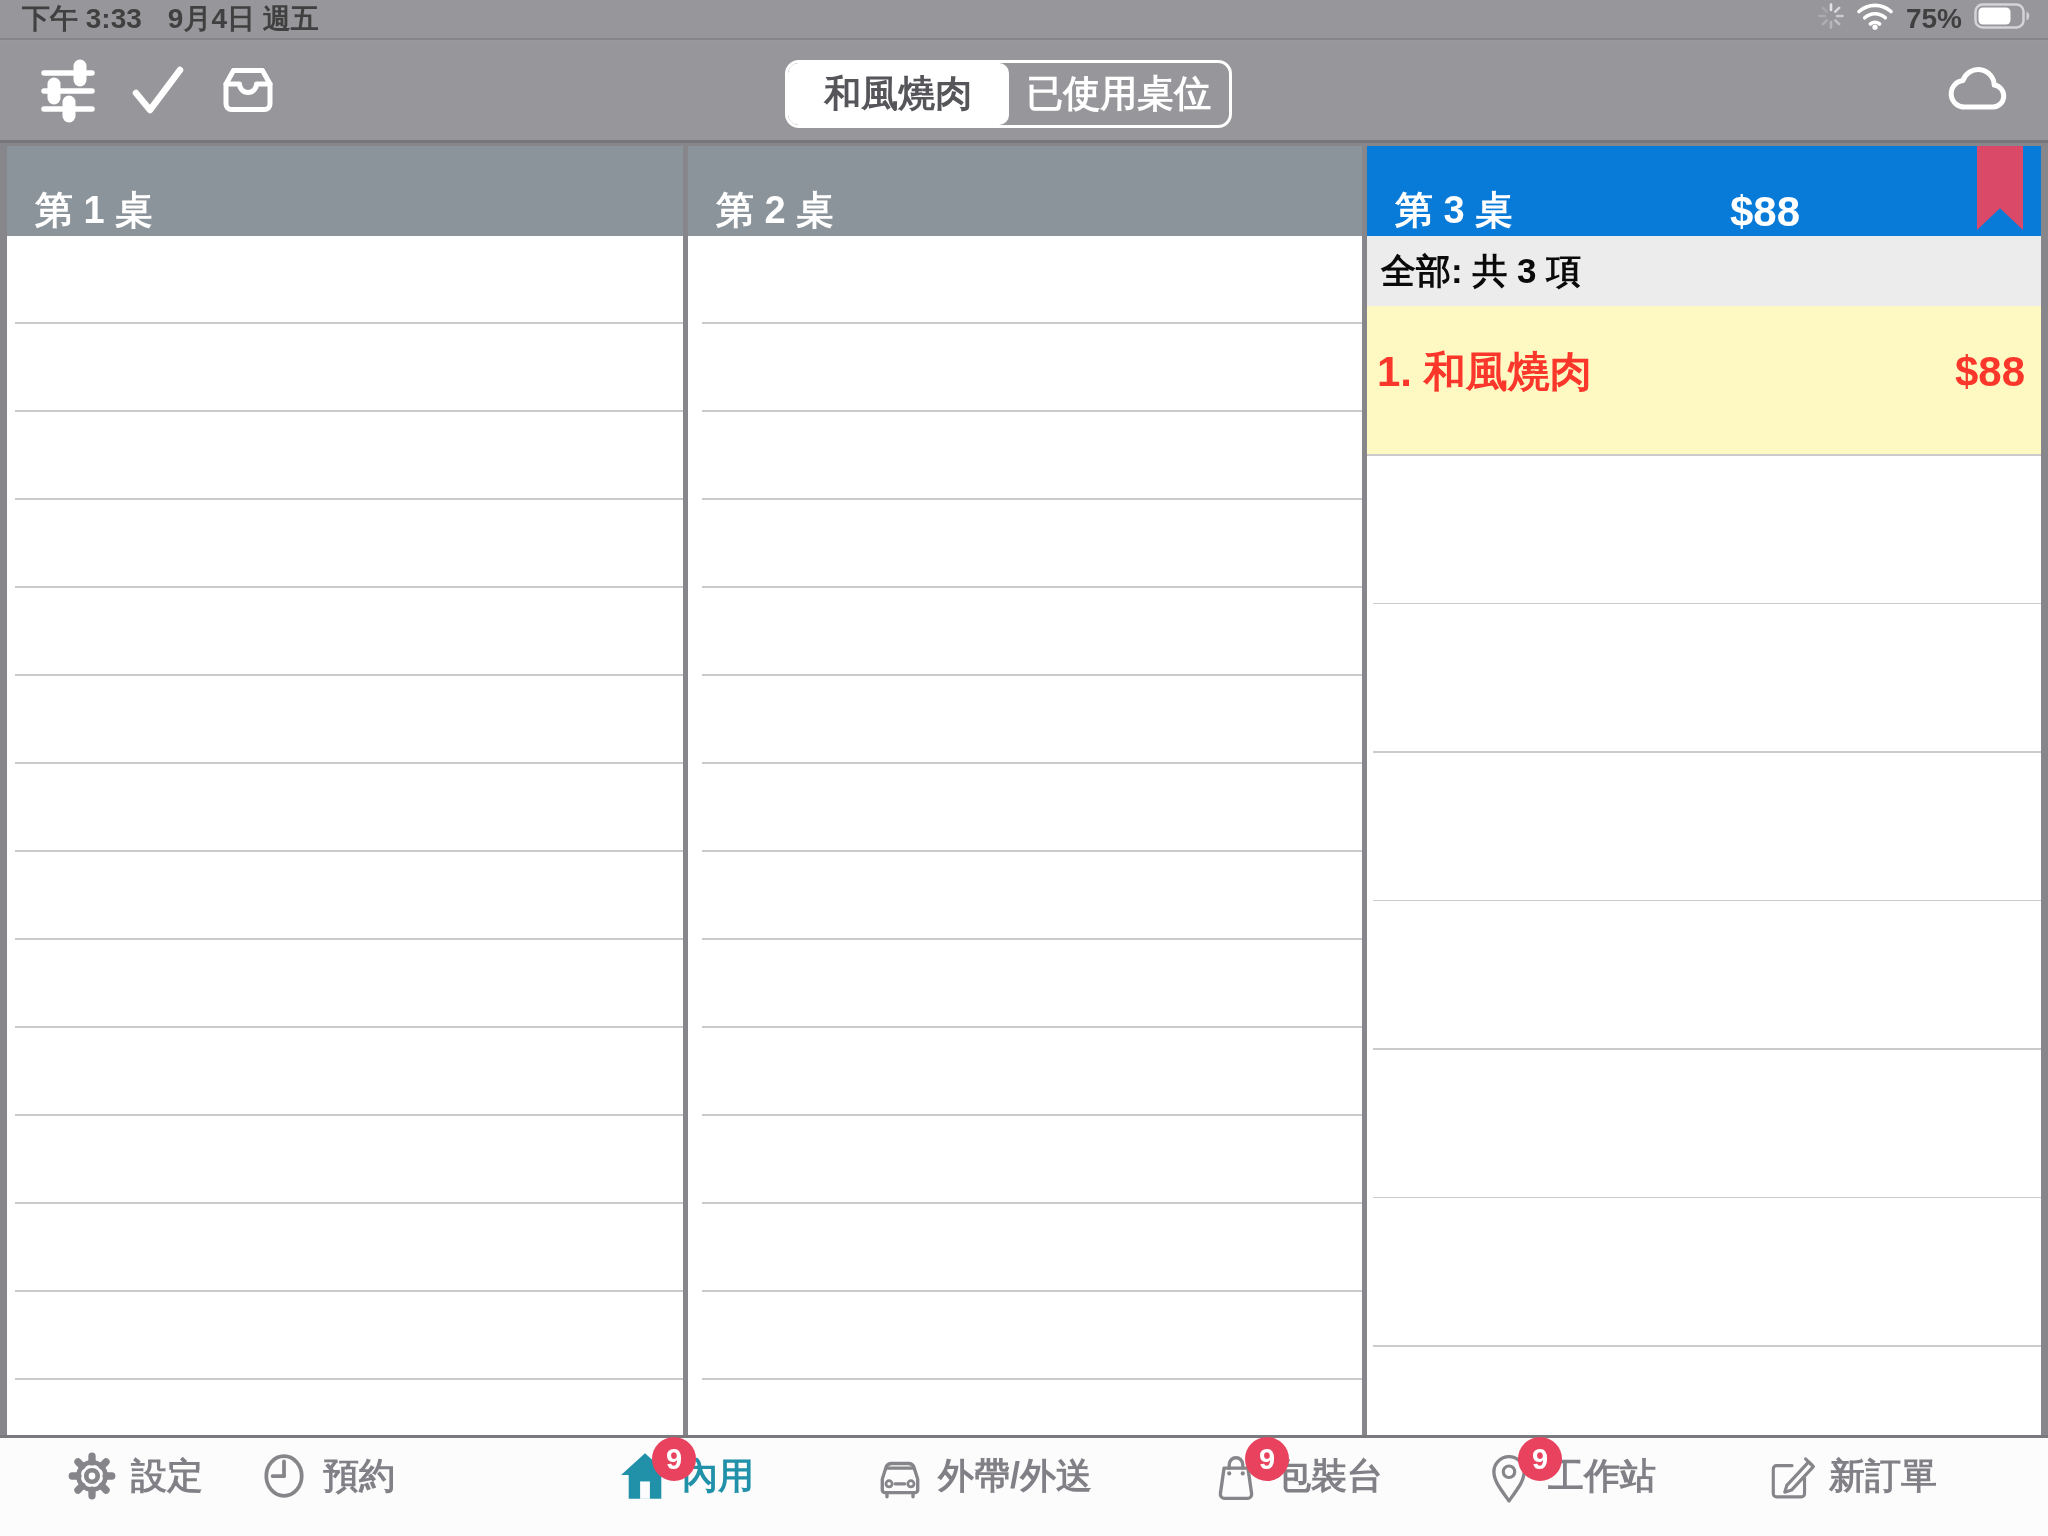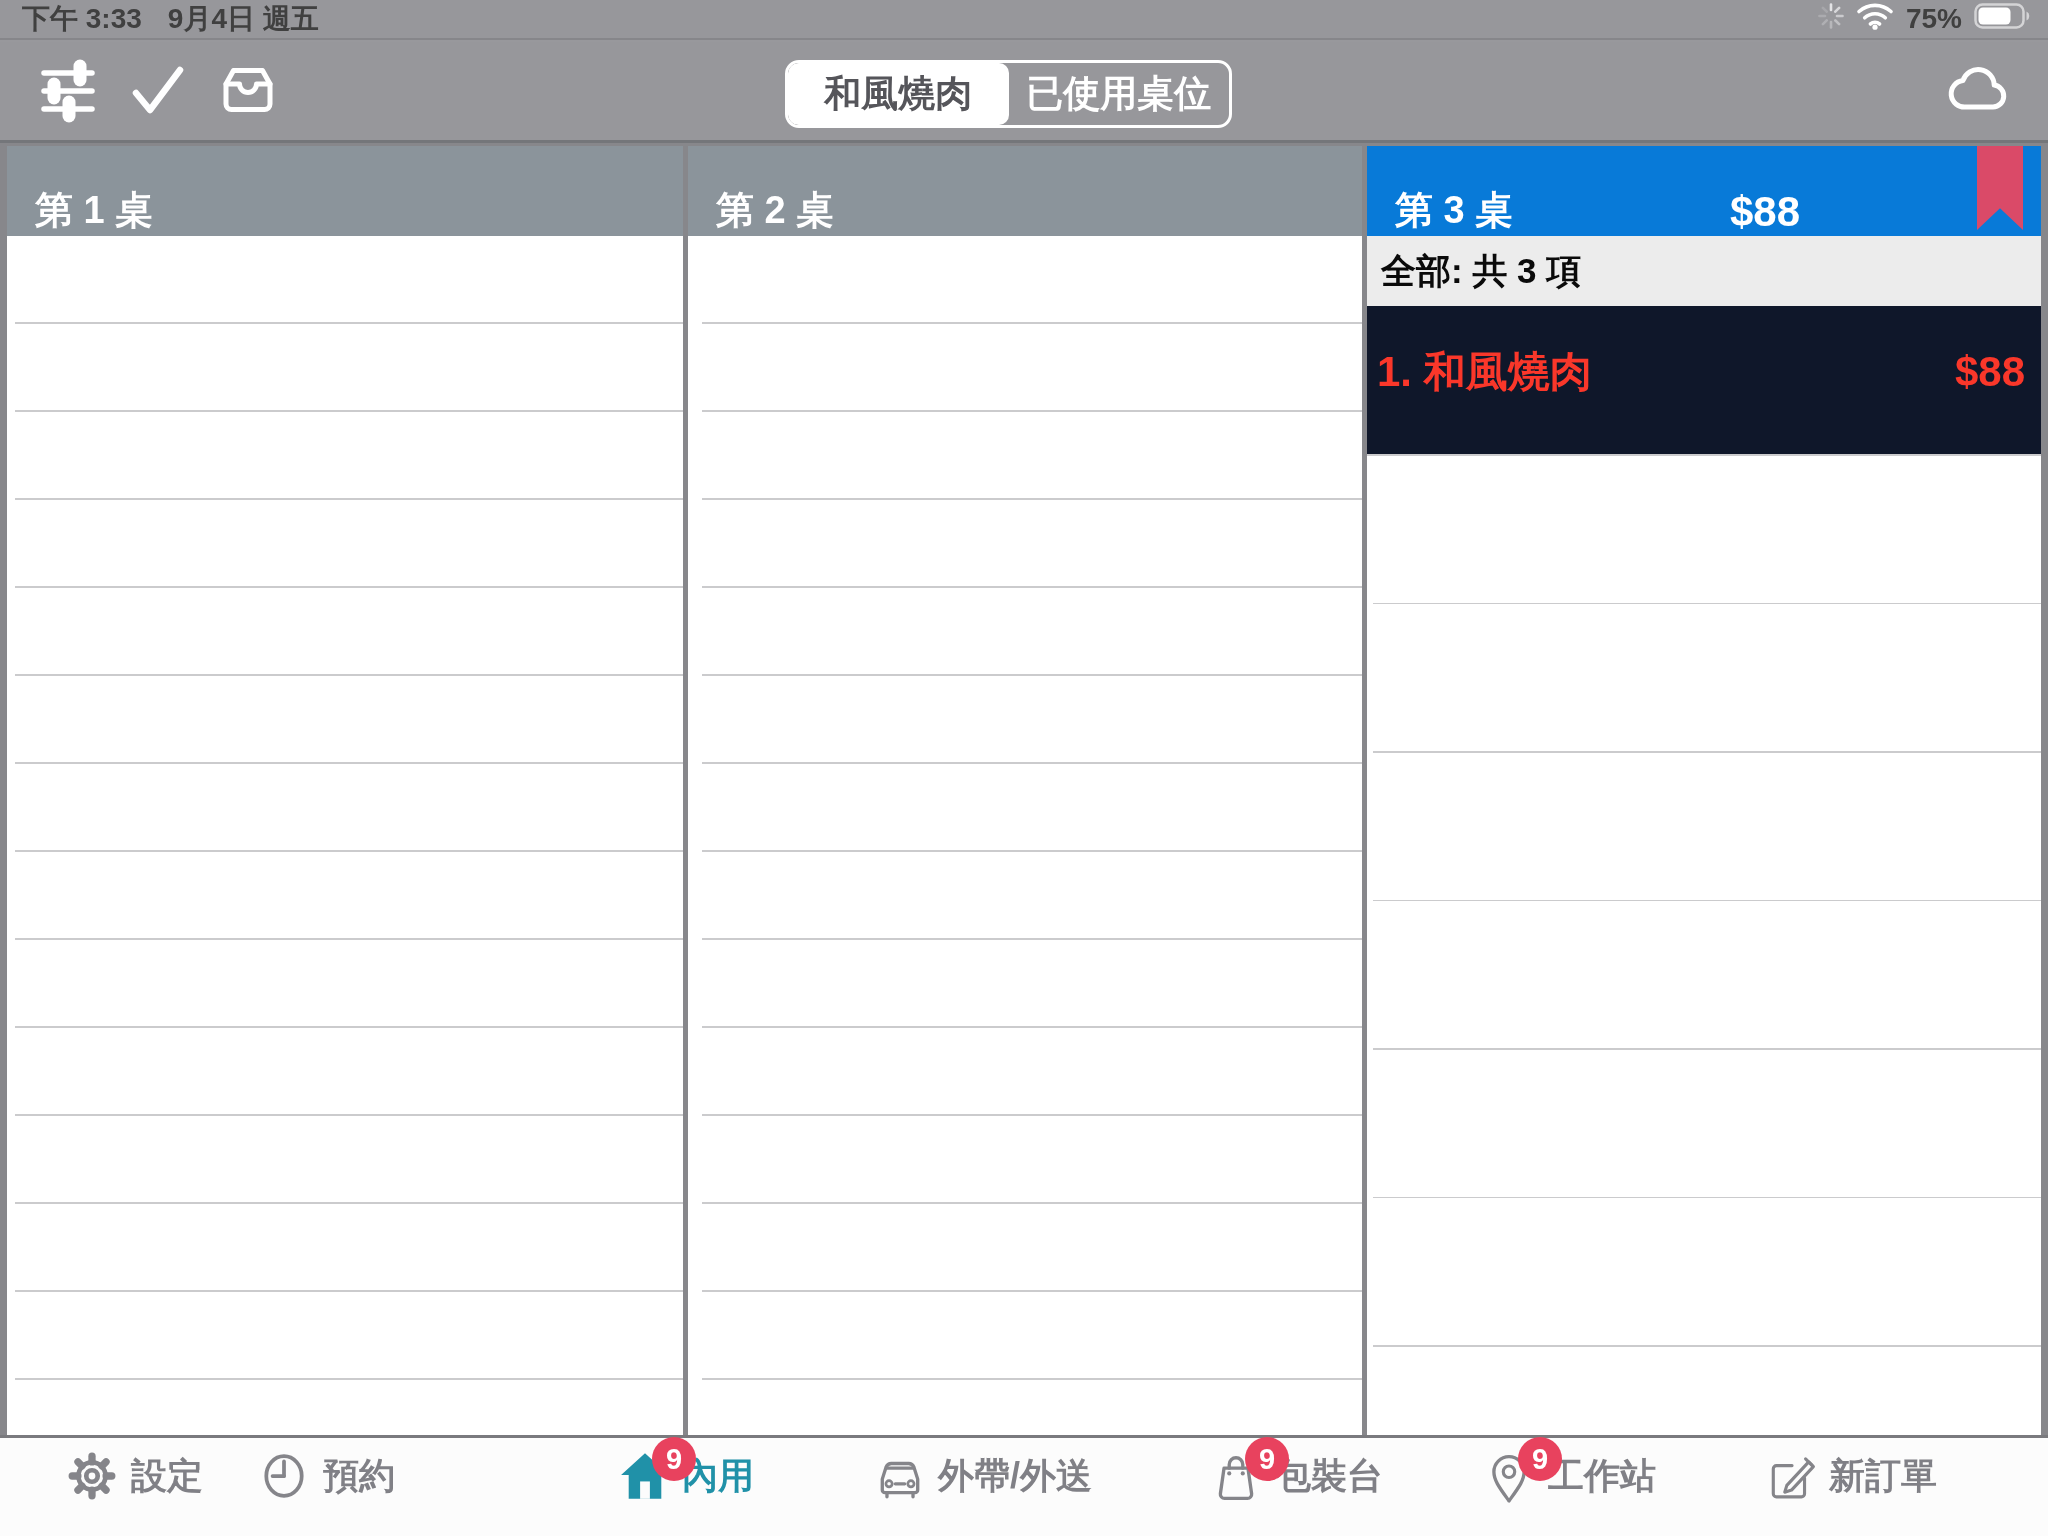--- a/index.html
+++ b/index.html
@@ -46,21 +46,21 @@
 
   .rows-sm{position:absolute;left:0;right:0;top:90px;bottom:0;background:#fff;}
   .rows-sm .lines{position:absolute;top:0;bottom:0;right:0;
     background:repeating-linear-gradient(to bottom,#fff 0 86px,#cbcbcd 86px 88px);}
   #col1 .lines{left:8px;}
   #col2 .lines{left:14px;}
 
   .summary-row{position:absolute;left:0;right:0;top:90px;height:70px;background:#ececec;
     display:flex;align-items:center;padding-left:14px;
     font-size:35px;font-weight:700;color:#0a0a0a;}
-  .item-row{position:absolute;left:0;right:0;top:160px;height:150px;background:#0f172a;
+  .item-row{position:absolute;left:0;right:0;top:160px;height:150px;background:#fef9c3;
     border-bottom:2px solid #cbcbcd;display:flex;align-items:center;
     justify-content:space-between;padding:0 16px 16px 10px;cursor:pointer;
     color:#fa372a;font-size:42px;font-weight:700;}
   .rows-lg{position:absolute;left:6px;right:0;top:310px;bottom:0;
     background:repeating-linear-gradient(to bottom,#fff 0 146.5px,#cbcbcd 146.5px 148.5px);}
 
   
   #tabbar{position:absolute;left:0;top:1435px;width:2048px;height:101px;
     background:#fcfcfc;border-top:3px solid #7a7a7e;}
   .tab{position:absolute;top:0;height:76px;transform:translateX(-50%);

